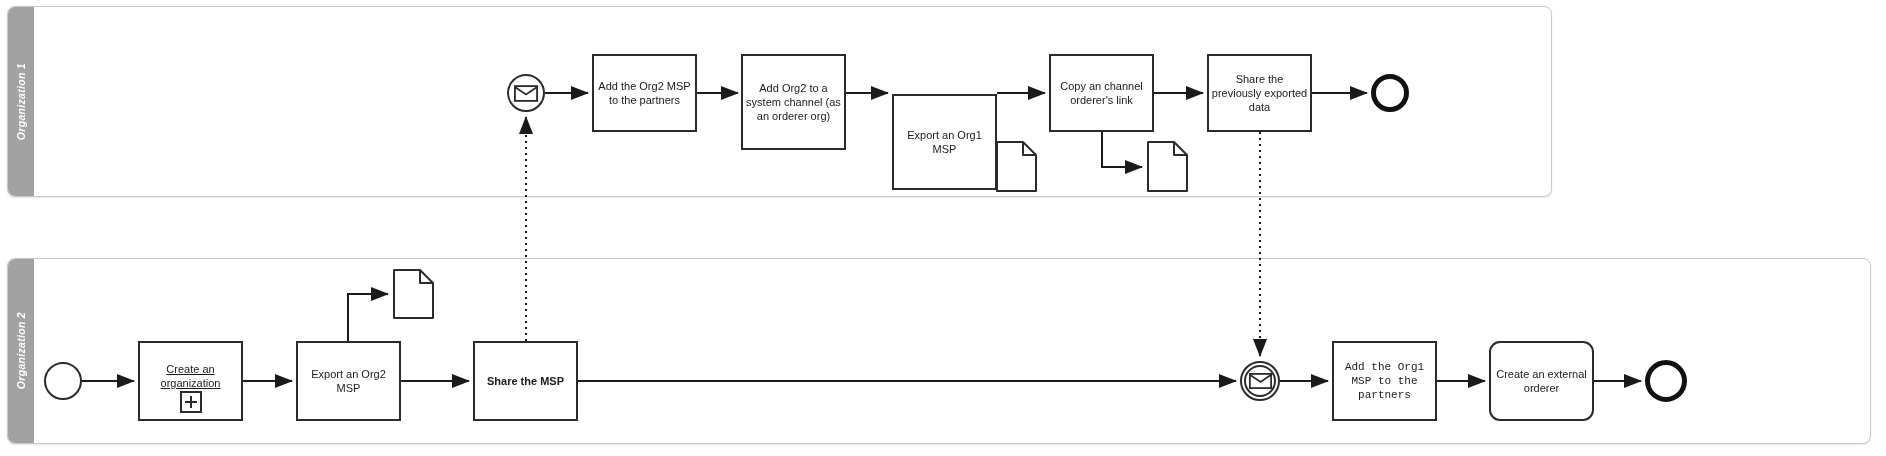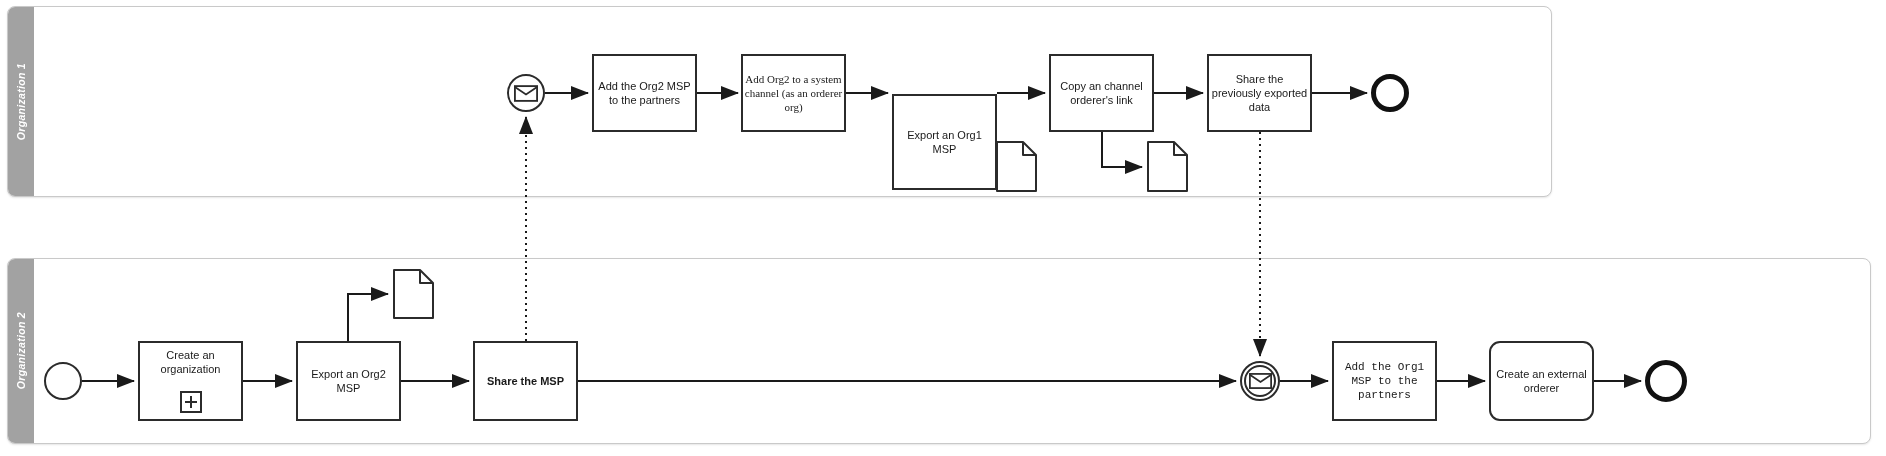--- a/index.html
+++ b/index.html
@@ -37,21 +37,21 @@
   .task{
     position:absolute;
     box-sizing:border-box;
     background:#fff;
     border:2px solid var(--shape-border,#2b2b2b);
     display:flex;align-items:center;justify-content:center;
     text-align:center;
     font-size:11px;line-height:1.3;
     padding:2px 1px;
   }
-  .task.label-top{align-items:flex-start;padding-top:5px;}
+  .task.label-top{align-items:flex-start;padding-top:19px;text-decoration:underline;}
   .event{
     position:absolute;
     box-sizing:border-box;
     background:#fff;
     border-radius:50%;
     display:flex;align-items:center;justify-content:center;
   }
   .event.thin{border:2px solid var(--shape-border,#2b2b2b);}
   .event.thick{border:5px solid #111;}
   .event .inner-ring{
@@ -123,21 +123,21 @@
     <svg width="24" height="17" viewBox="0 0 26 18">
       <rect x="1" y="1" width="24" height="16" fill="#fff" stroke="#2b2b2b" stroke-width="2"></rect>
       <path d="M1,2 L13,10 L25,2" fill="none" stroke="#2b2b2b" stroke-width="2"></path>
     </svg>
   </div>
 
   <div class="task" style="left:592px;top:54px;width:105px;height:78px;">
     <span>Add the Org2 MSP to the partners</span>
   </div>
 
-  <div class="task" style="left:741px;top:54px;width:105px;height:78px;font-family:Liberation Serif, serif;">
+  <div class="task" style="left:741px;top:54px;width:105px;height:96px;">
     <span>Add Org2 to a system channel (as an orderer org)</span>
   </div>
 
   <div class="task" style="left:892px;top:54px;width:105px;height:96px;margin-top:40px;">
     <span>Export an Org1 MSP</span>
   </div>
 
   <div class="task" style="left:1049px;top:54px;width:105px;height:78px;">
     <span>Copy an channel orderer's link</span>
   </div>

